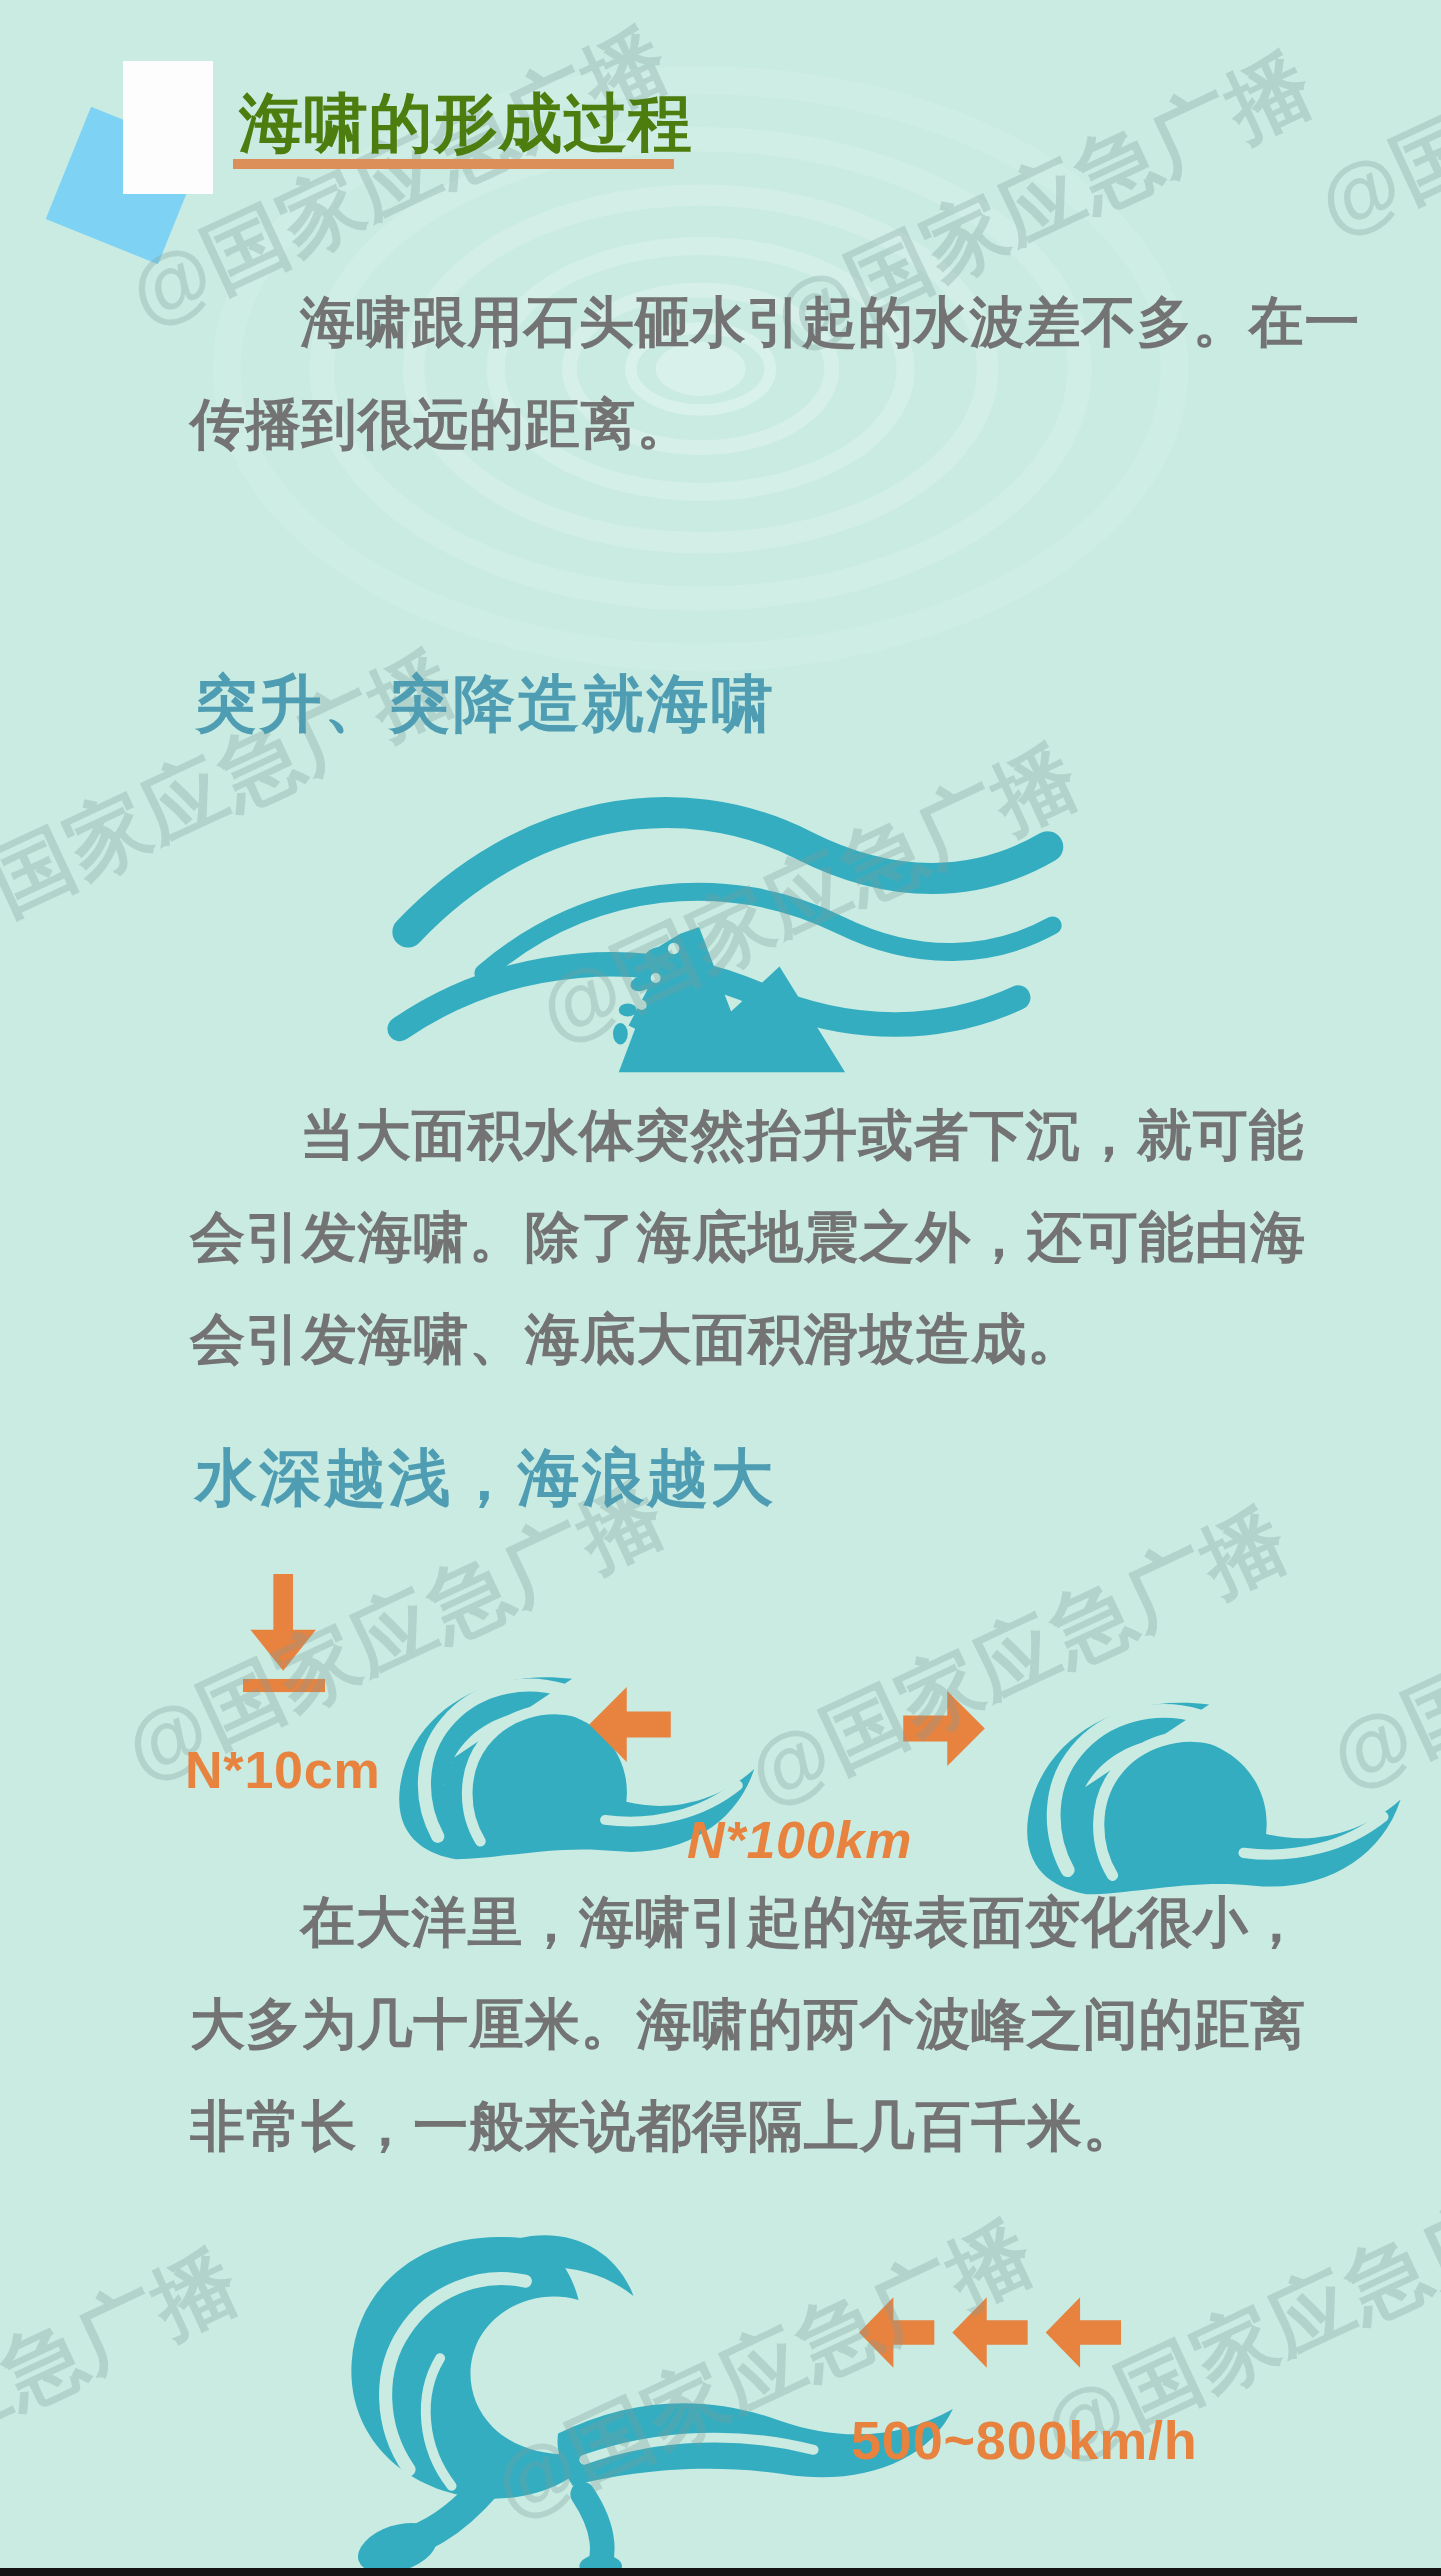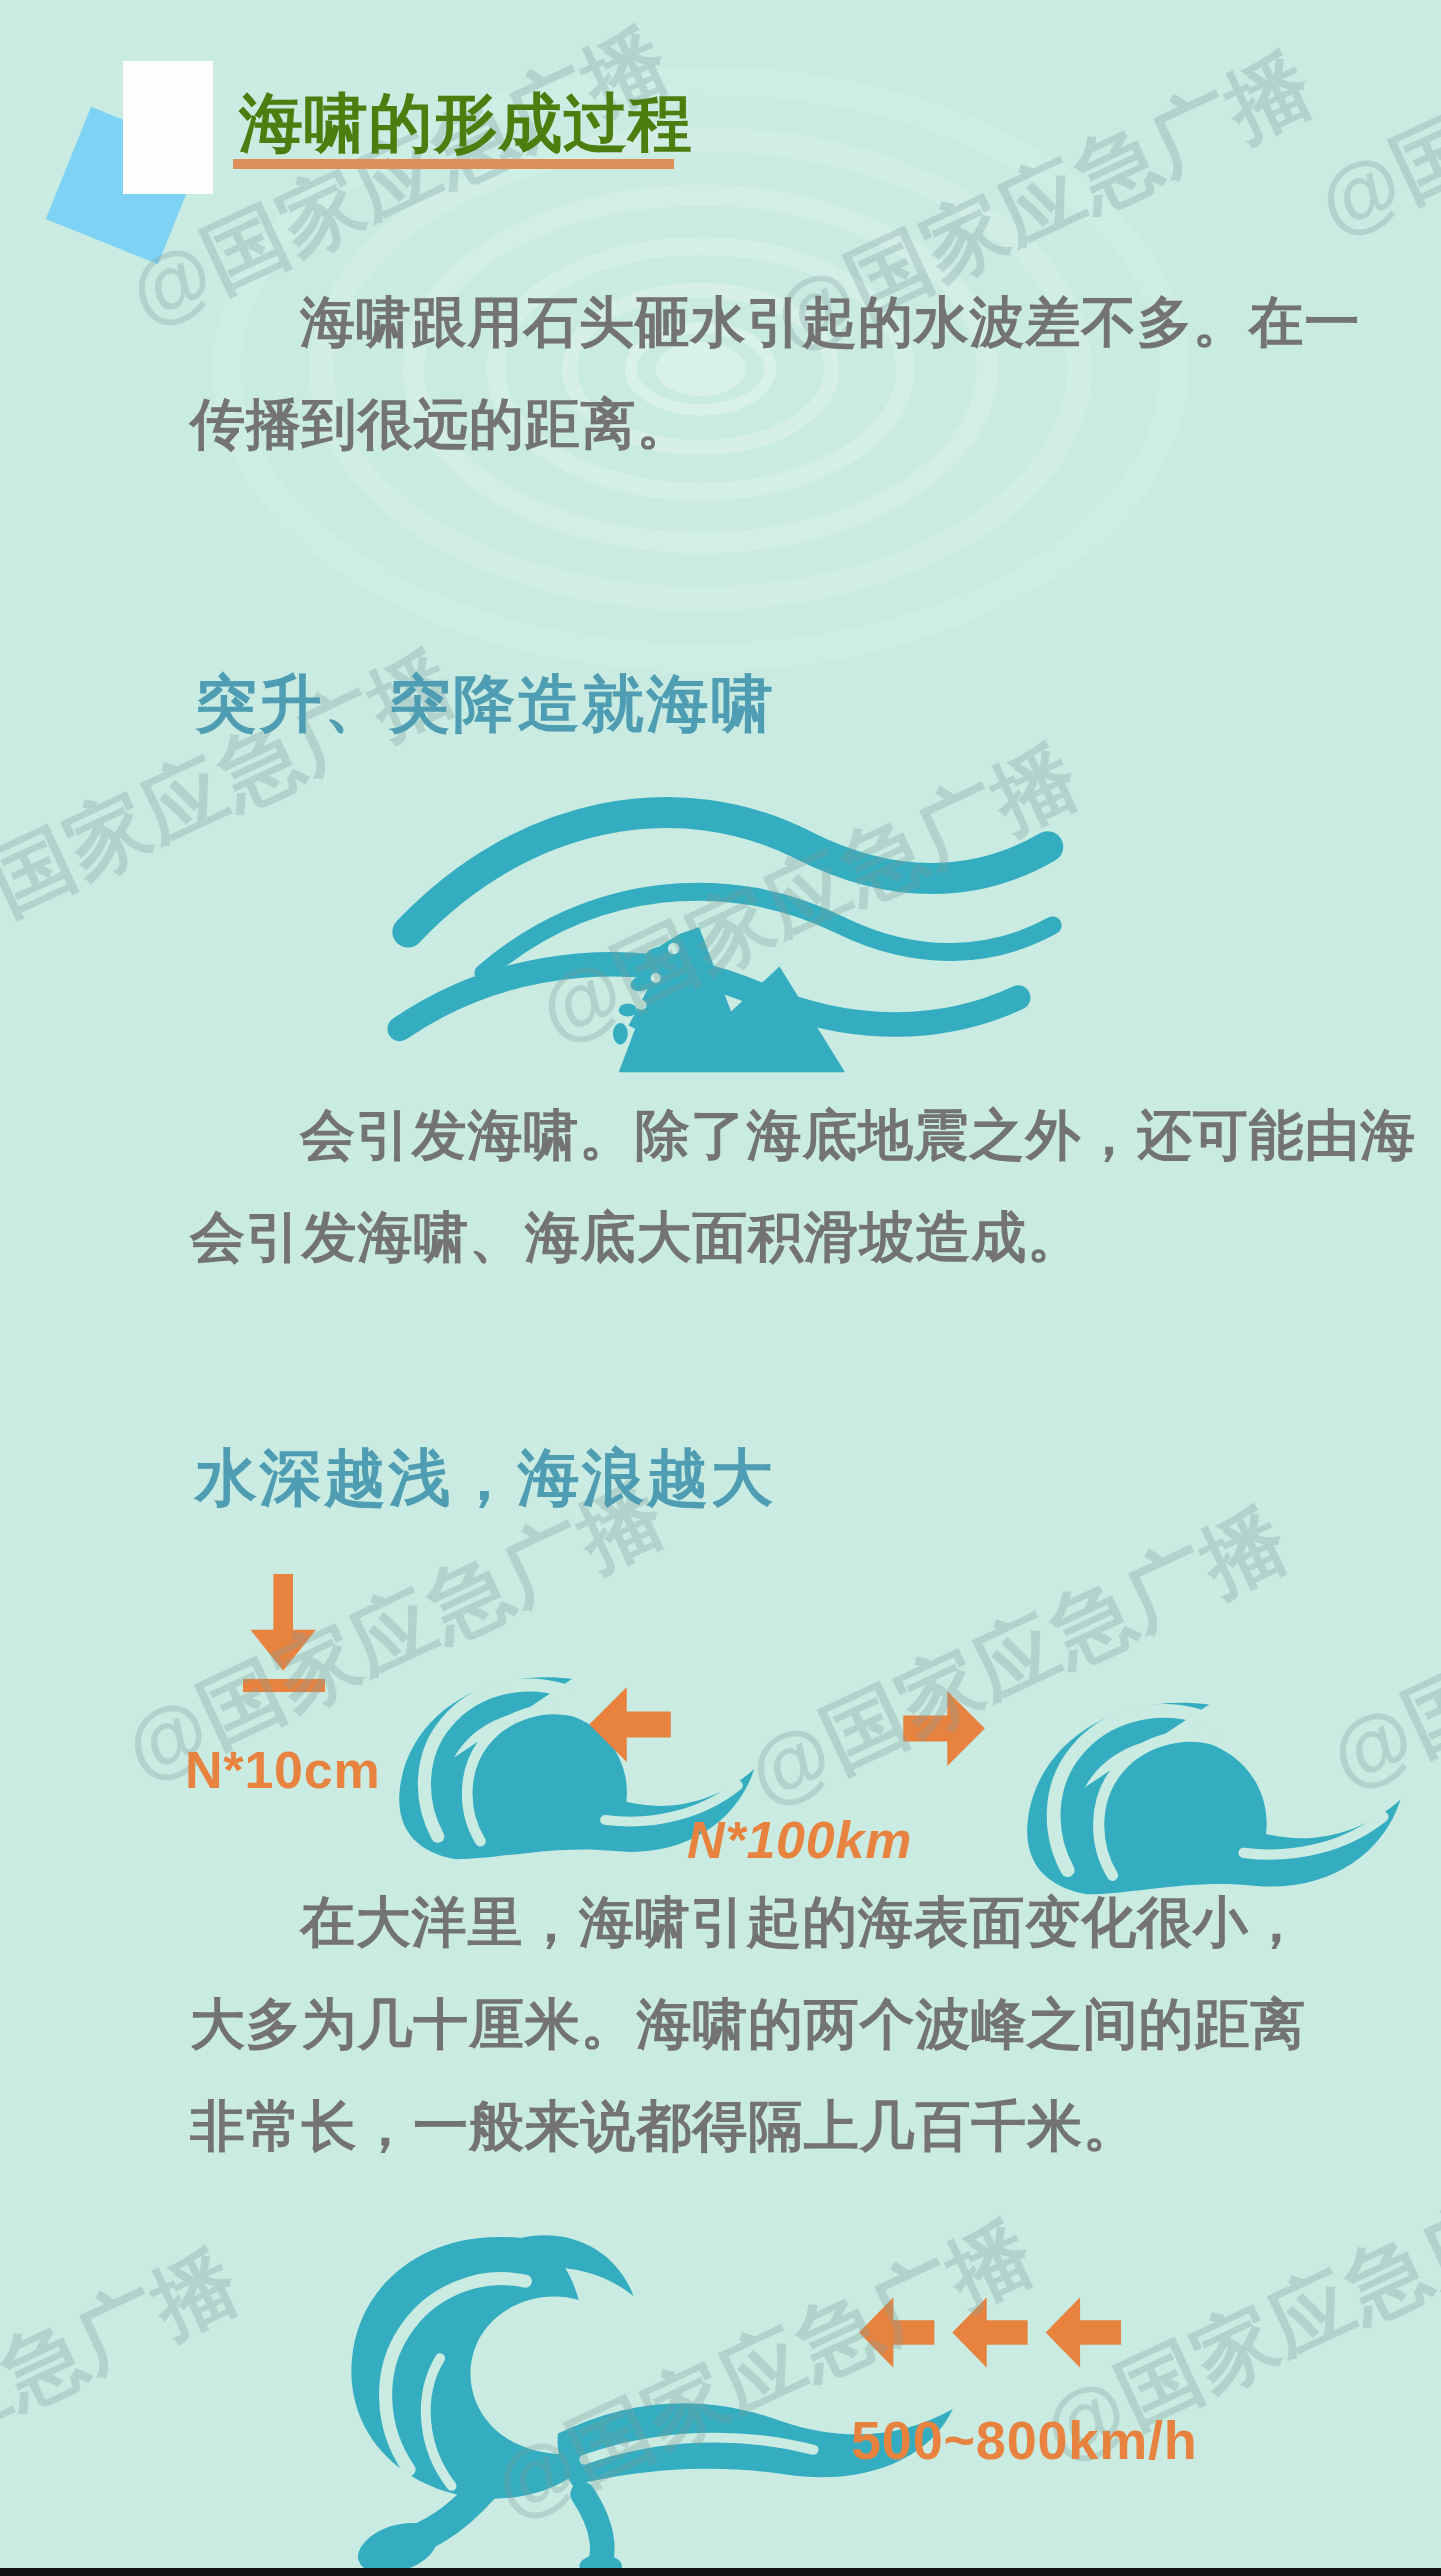--- a/index.html
+++ b/index.html
@@ -107,20 +107,21 @@
     <ellipse cx="287" cy="336" rx="9" ry="13"></ellipse>
   </g>
   <g fill="#c9ebe2">
     <circle cx="352" cy="232" r="7"></circle>
     <circle cx="330" cy="268" r="6"></circle>
     <circle cx="313" cy="301" r="6"></circle>
   </g>
 </svg>
 
 <div class="para" style="top:1084px;">
+    <div class="tline">当大面积水体突然抬升或者下沉，就可能</div>
     <div class="tline">会引发海啸。除了海底地震之外，还可能由海</div>
     <div class="tline">会引发海啸、海底大面积滑坡造成。</div>
   </div>
 
 <div class="sec-heading" style="top:1436px;">水深越浅，海浪越大</div>
 
 <svg class="icon" style="left:243px;top:1574px;" width="82" height="123" viewBox="0 0 100 150">
   <rect x="37" y="0" width="24" height="76" fill="#e8823f"></rect>
   <polygon points="9,68 89,68 49,118" fill="#e8823f"></polygon>
   <rect x="0" y="128" width="100" height="16" fill="#e8823f"></rect>

